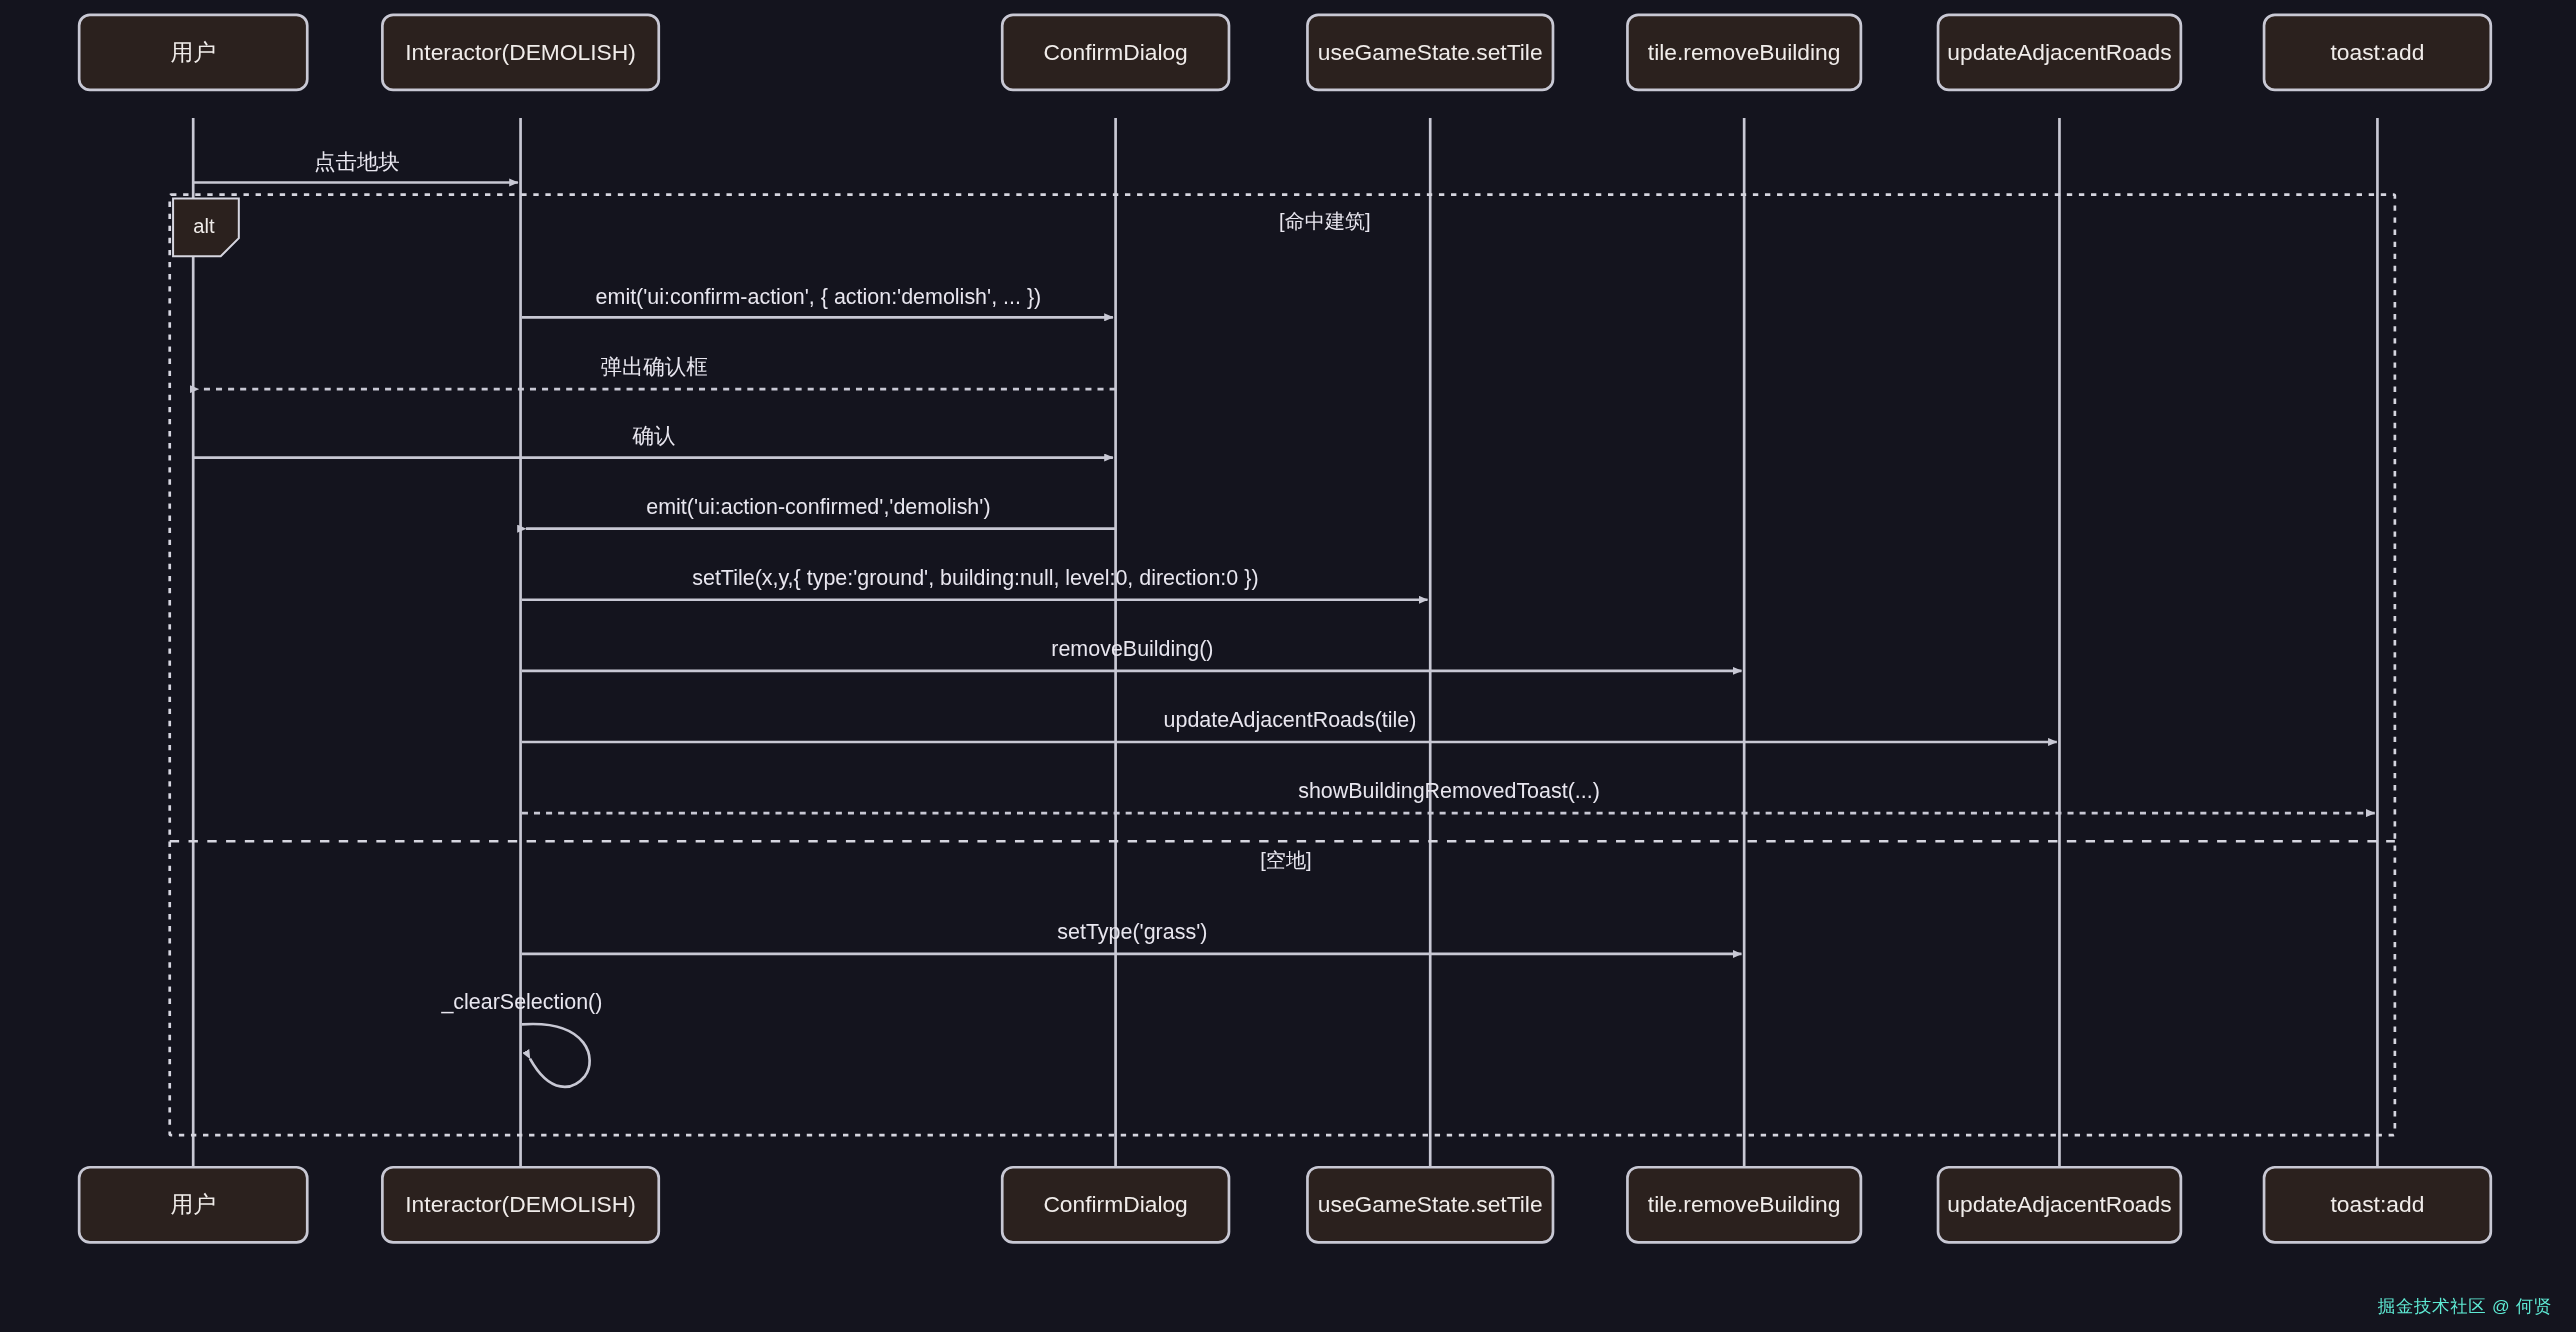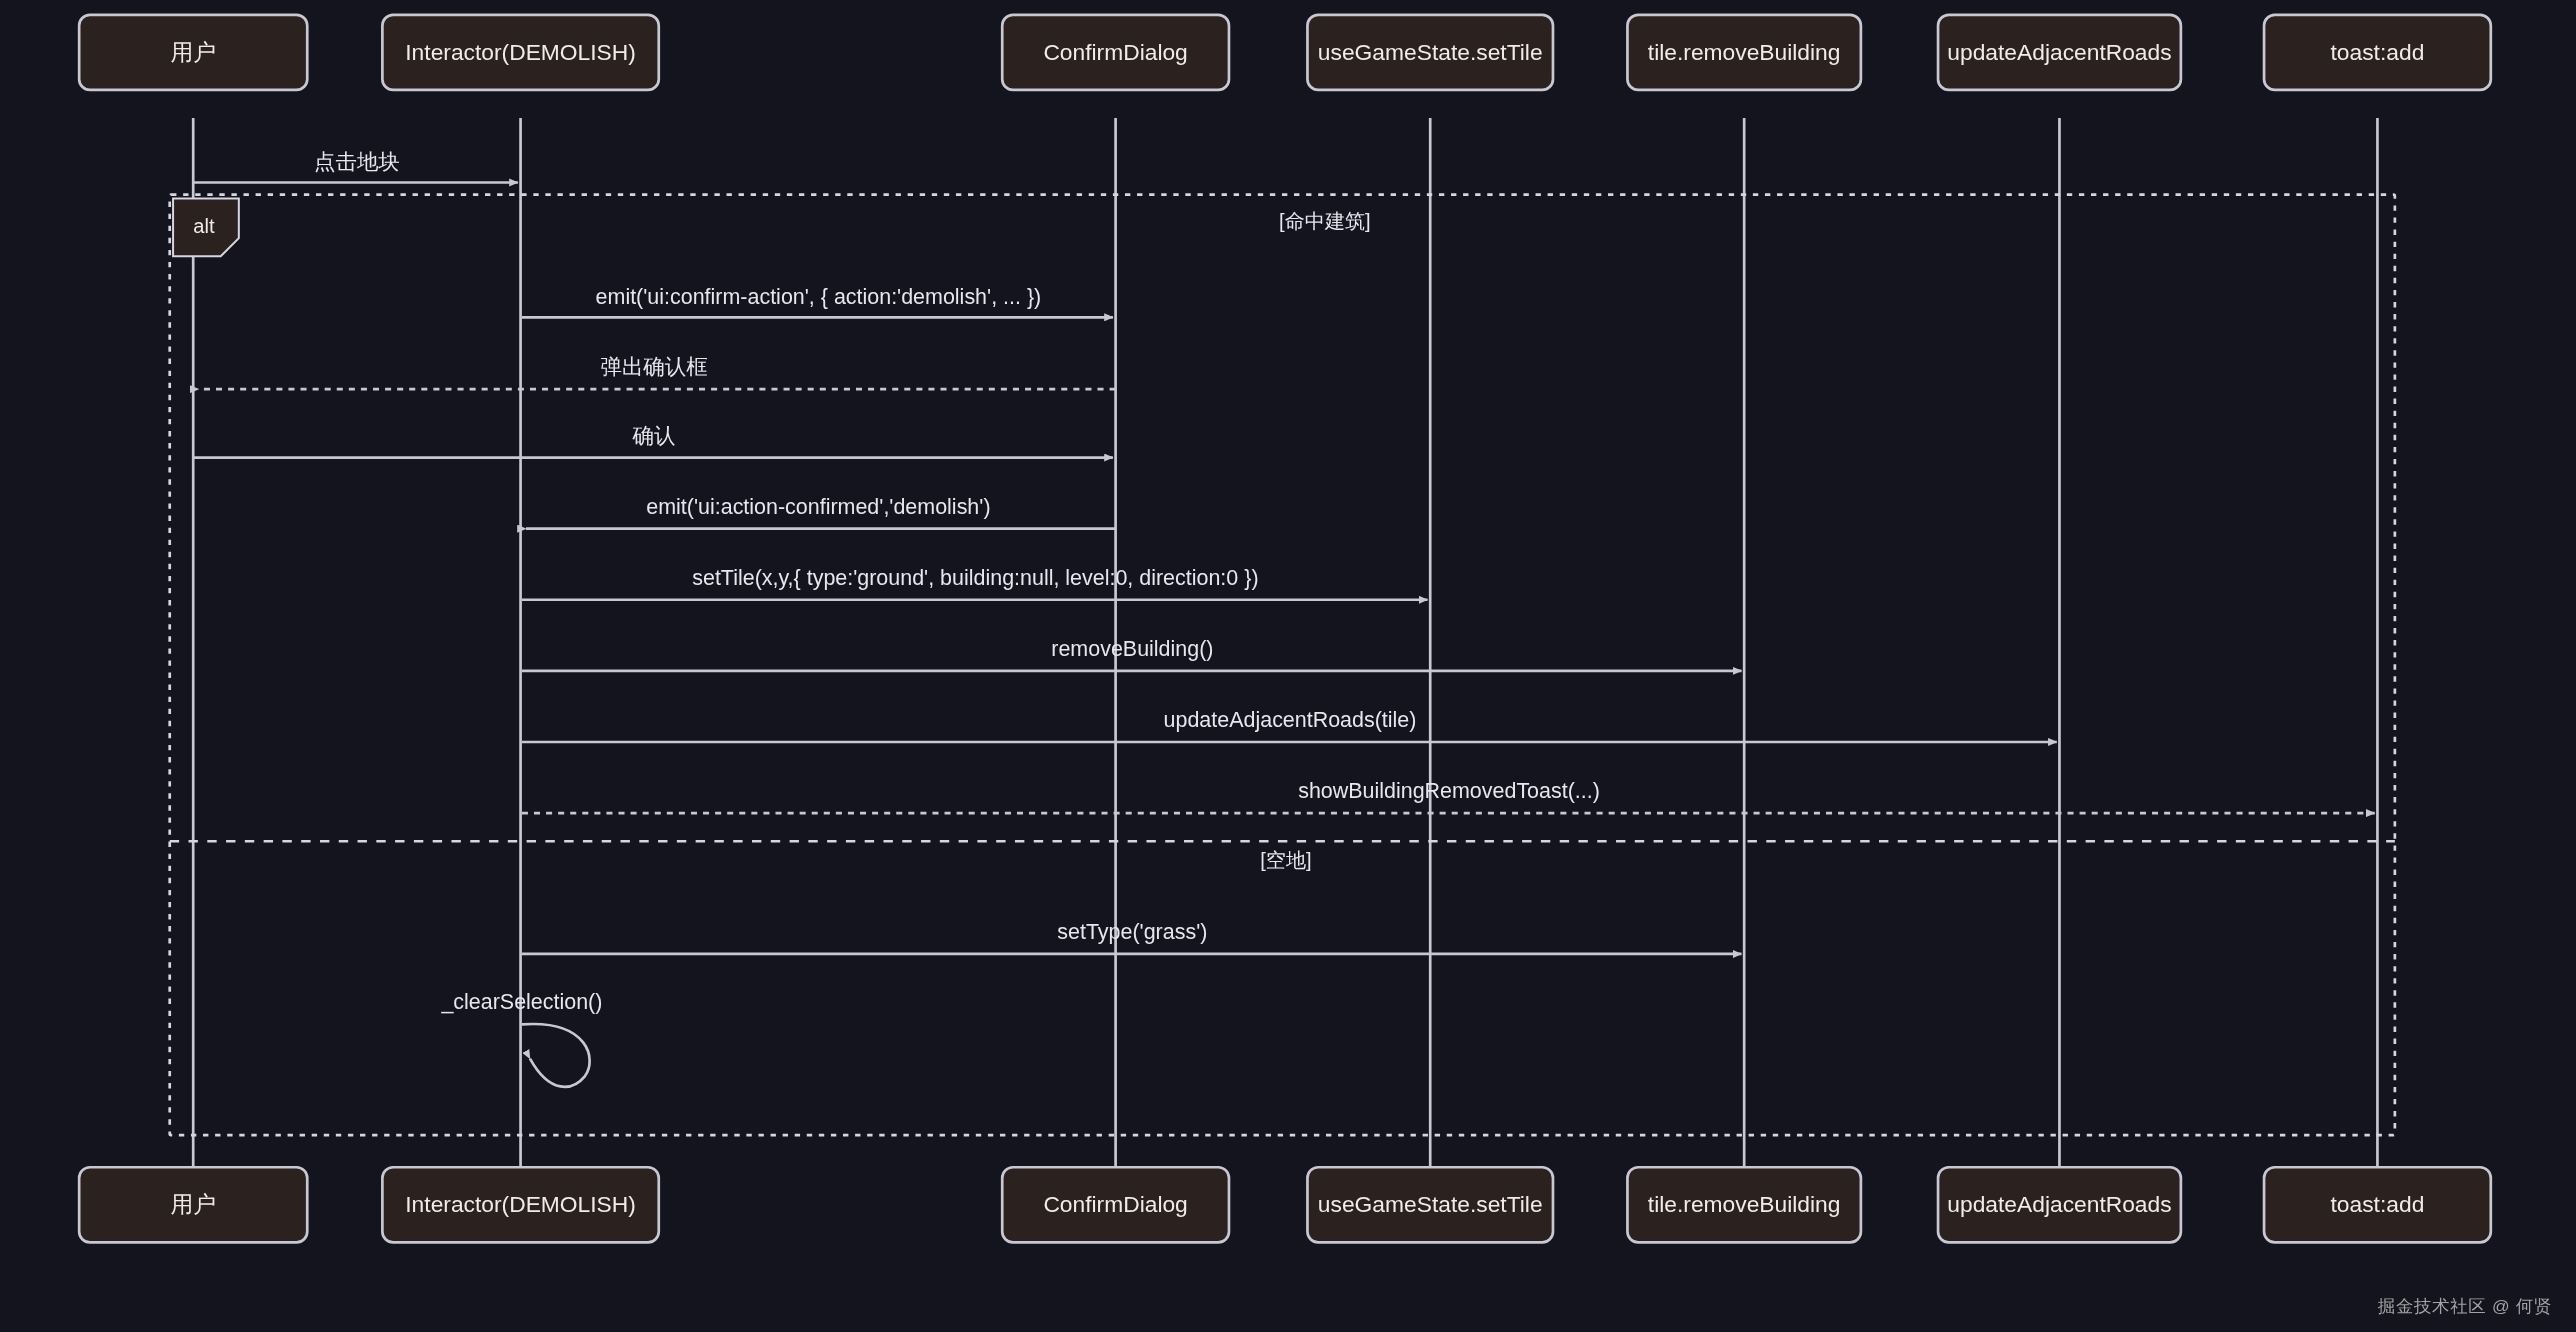--- a/index.html
+++ b/index.html
@@ -83,21 +83,21 @@
   .frag-cond {
     fill: #e8e6ef;
     font-family: "Liberation Sans", "DejaVu Sans", sans-serif;
     font-size: 30px;
     text-anchor: middle;
   }
   .watermark {
     position: absolute;
     right: 24px;
     bottom: 14.8px;
-    color: #a3a3a3;
+    color: #5eead4;
     font-family: "Liberation Sans", "DejaVu Sans", sans-serif;
     font-size: 17.4px;
     letter-spacing: 0.7px;
     white-space: nowrap;
     text-align: center;
   }
 </style>
 </head>
 <body>
 

